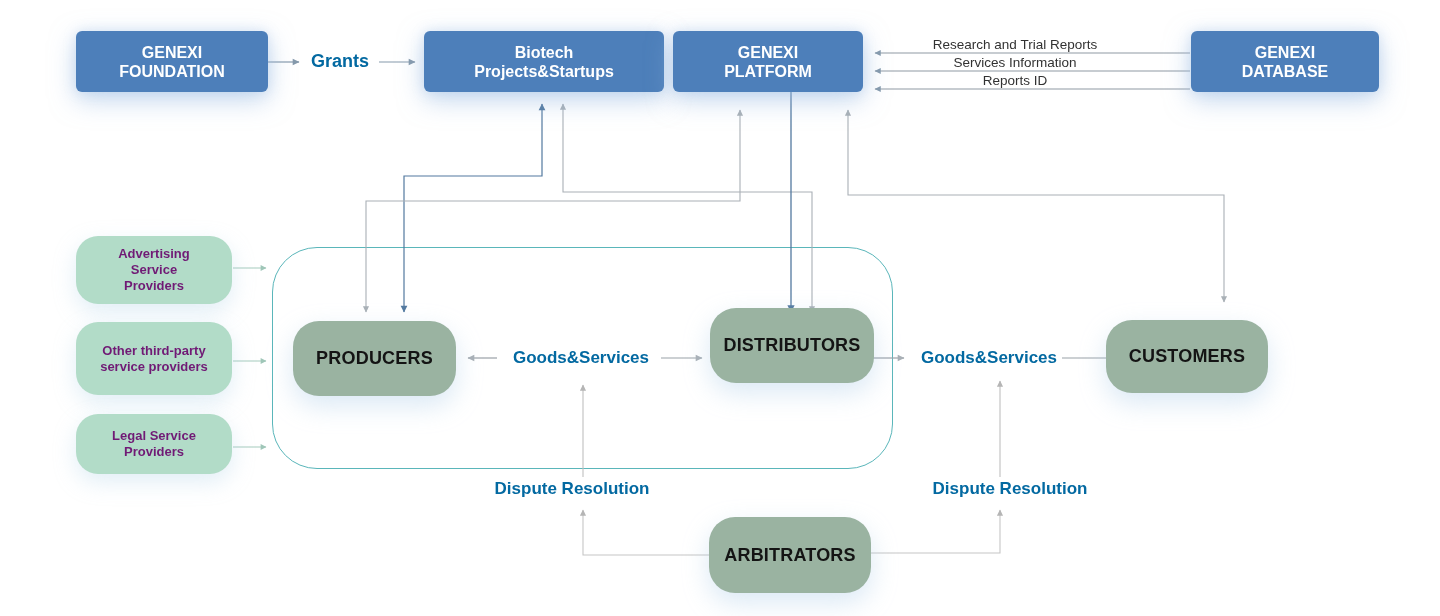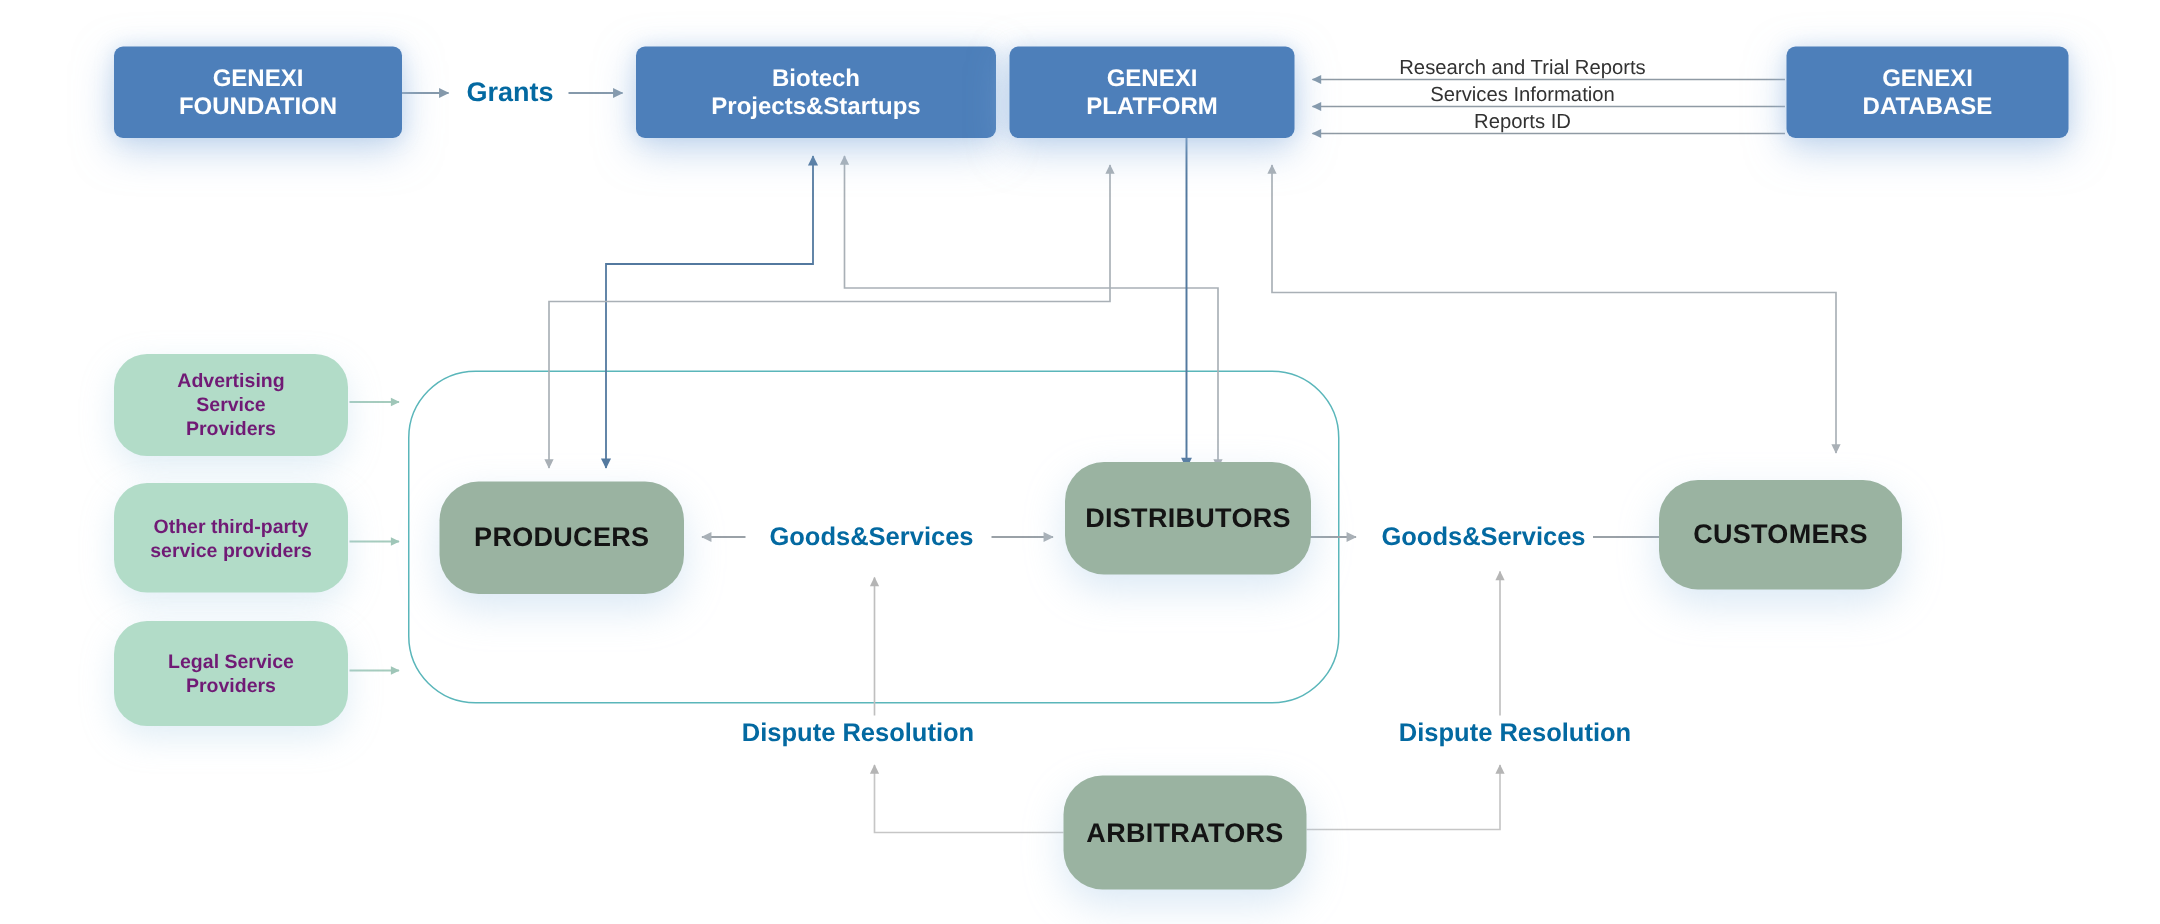--- a/index.html
+++ b/index.html
@@ -29,21 +29,21 @@
     background:#b2dcc8;border-radius:22px;color:#701a75;
     font-weight:700;font-size:13px;line-height:16px;
     box-shadow:0 8px 22px rgba(170,205,230,.35);
   }
   #n-foundation{left:76px;top:31px;width:192px;height:61px;}
   #n-biotech{left:424px;top:31px;width:240px;height:61px;}
   #n-platform{left:673px;top:31px;width:190px;height:61px;}
   #n-database{left:1191px;top:31px;width:188px;height:61px;}
   #n-advertising{left:76px;top:236px;width:156px;height:68px;}
   #n-other{left:76px;top:322px;width:156px;height:73px;}
-  #n-legal{left:76px;top:414px;width:156px;height:70px;}
+  #n-legal{left:76px;top:414px;width:156px;height:60px;}
   #n-producers{left:293px;top:321px;width:163px;height:75px;z-index:3;}
   #n-distributors{left:710px;top:308px;width:164px;height:75px;z-index:3;}
   #n-customers{left:1106px;top:320px;width:162px;height:73px;z-index:3;}
   #n-arbitrators{left:709px;top:517px;width:162px;height:76px;z-index:3;}
   
   .container-frame{
     position:absolute;left:272px;top:247px;width:619px;height:220px;
     border:1.5px solid #5ab6ba;border-radius:45px;z-index:1;
     background:transparent;
   }

